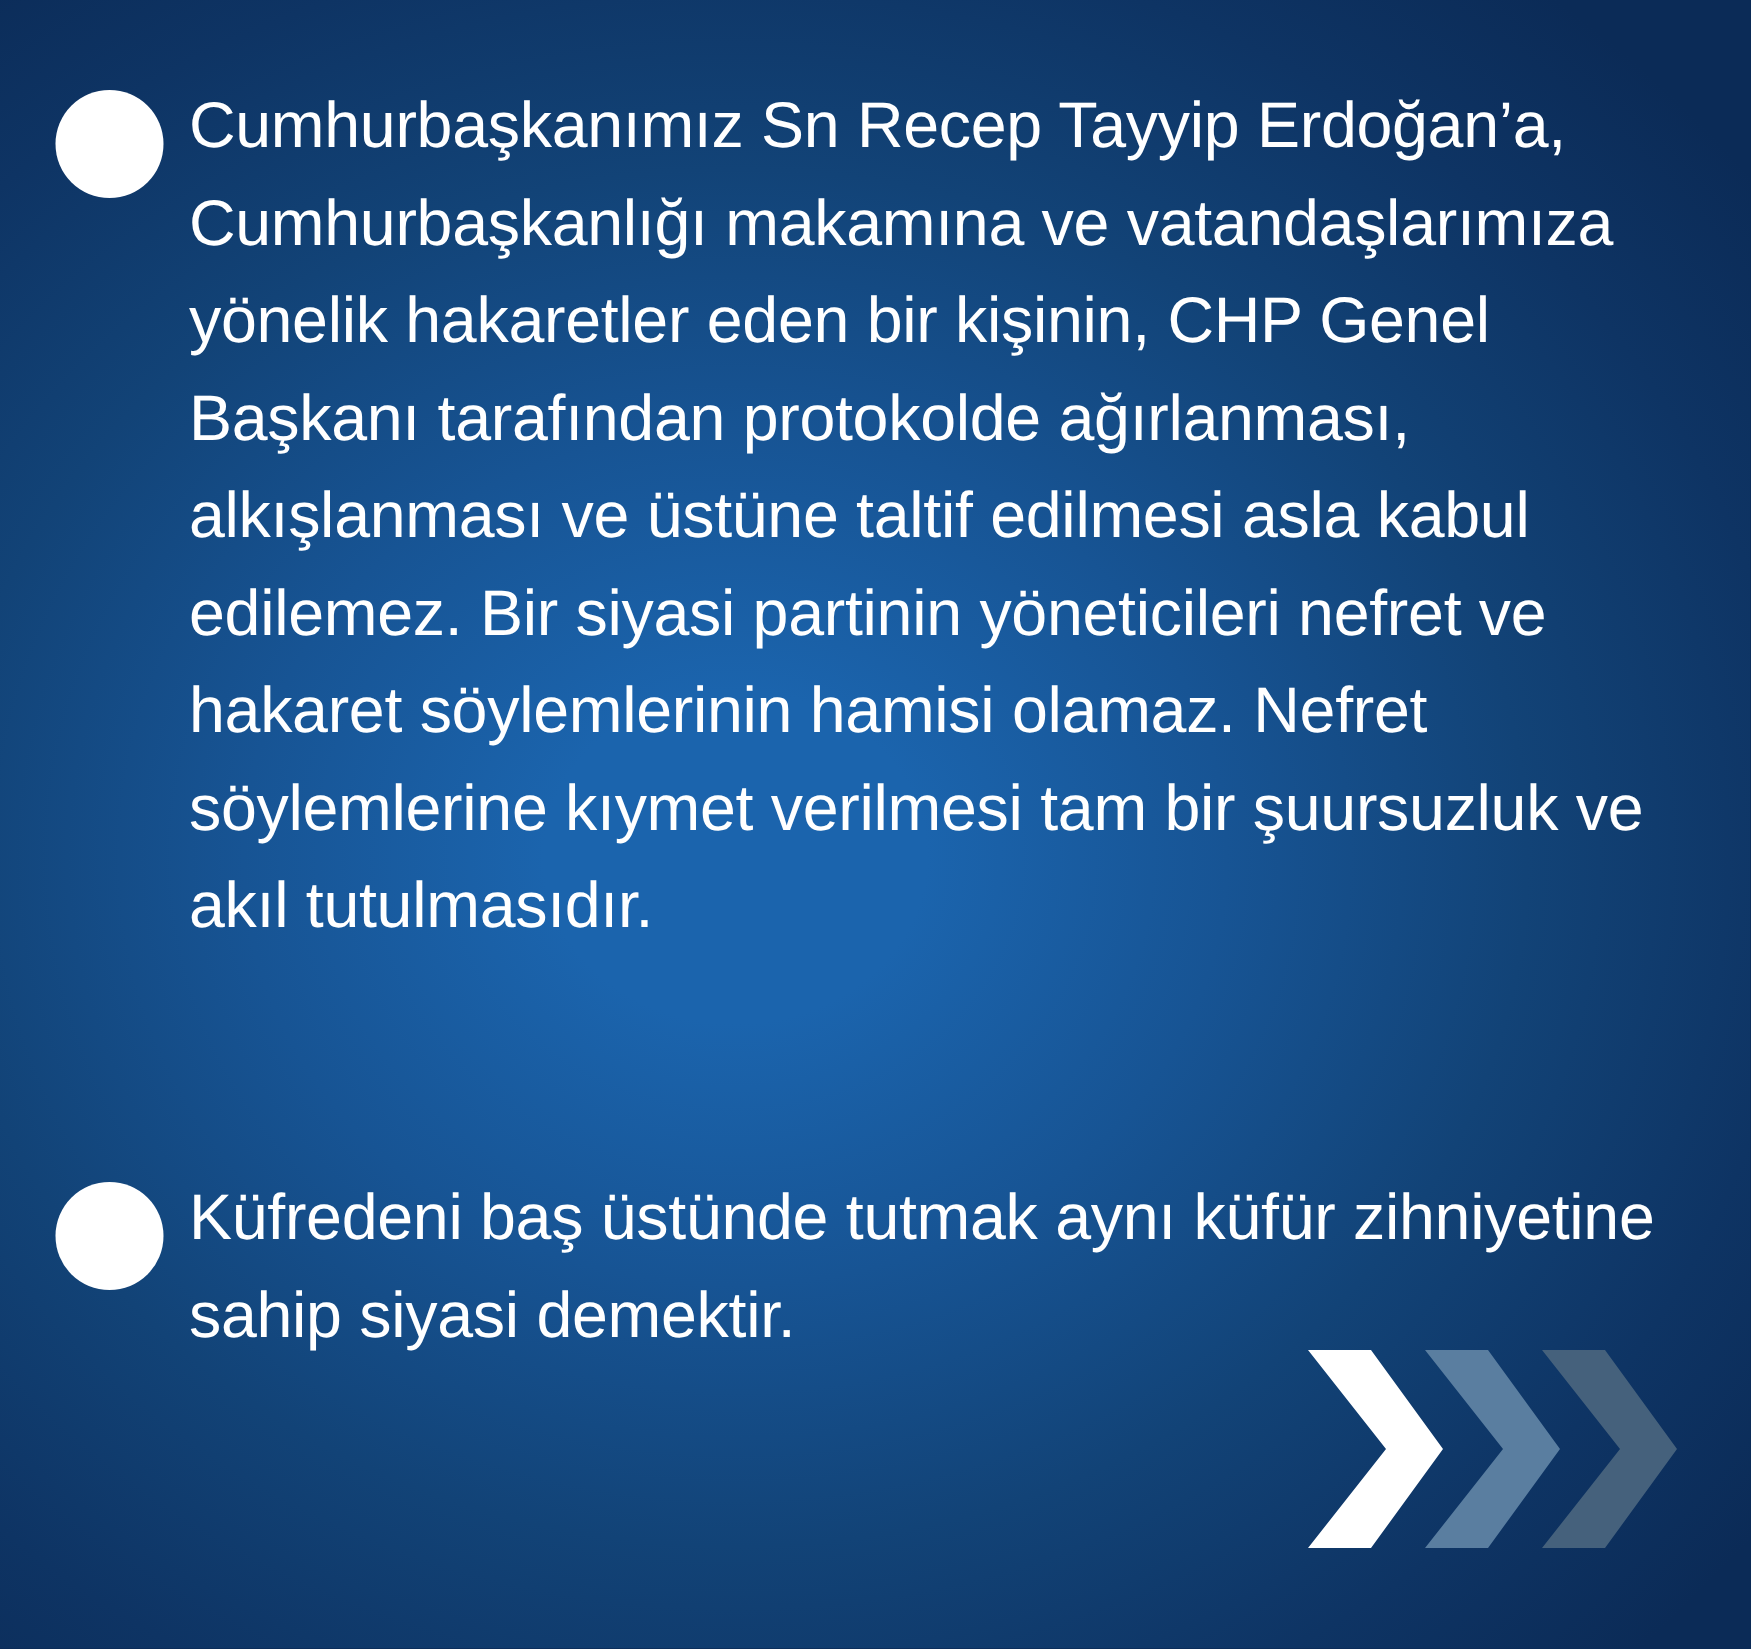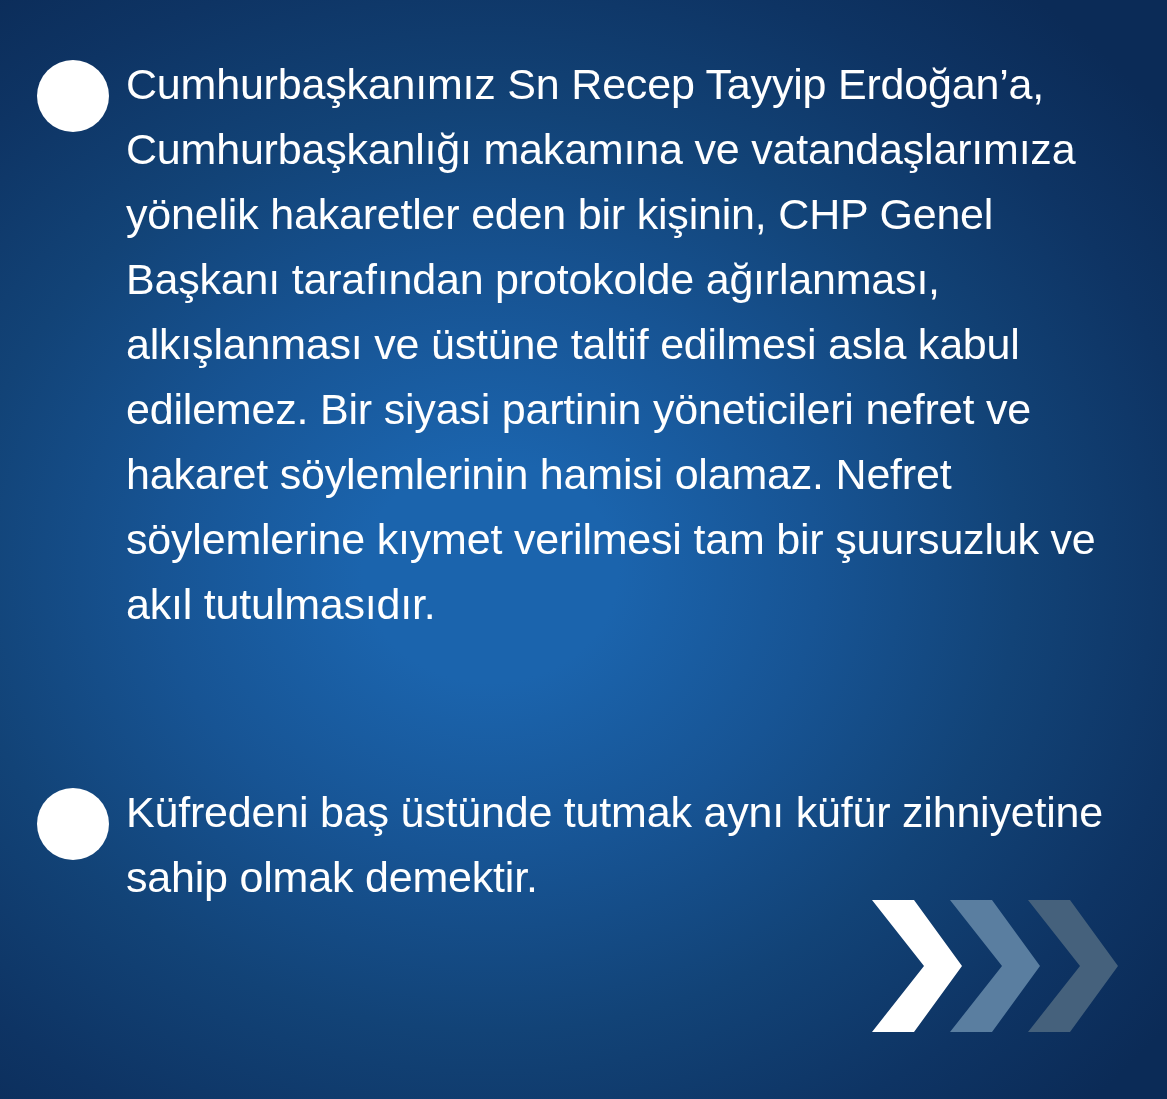--- a/index.html
+++ b/index.html
@@ -98,21 +98,21 @@
 <div class="slide" style="background: radial-gradient(78% 72% at 42% 52%, rgb(27, 100, 173) 0%, rgb(27, 100, 173) 14%, rgb(23, 84, 148) 36%, rgb(18, 67, 119) 58%, rgb(14, 52, 100) 78%, rgb(11, 43, 87) 94%, rgb(11, 43, 87) 100%);">
   <div class="content">
 
     <div class="bullet-block first">
       <div class="bullet-dot" style="background: rgb(255, 255, 255);"></div>
       <div class="bullet-text">Cumhurbaşkanımız Sn Recep Tayyip Erdoğan’a, Cumhurbaşkanlığı makamına ve vatandaşlarımıza  yönelik hakaretler eden bir kişinin, CHP Genel Başkanı tarafından protokolde ağırlanması, alkışlanması ve üstüne taltif edilmesi asla kabul edilemez. Bir siyasi partinin yöneticileri nefret ve hakaret söylemlerinin hamisi olamaz. Nefret söylemlerine kıymet verilmesi tam bir şuursuzluk ve akıl tutulmasıdır.</div>
     </div>
 
     <div class="bullet-block second">
       <div class="bullet-dot" style="background: rgb(255, 255, 255);"></div>
-      <div class="bullet-text">Küfredeni baş üstünde tutmak aynı küfür zihniyetine sahip olmak demektir.</div>
+      <div class="bullet-text">Küfredeni baş üstünde tutmak aynı küfür zihniyetine sahip siyasi demektir.</div>
     </div>
 
     <div class="chevrons">
       <div class="chev chev-1">
         <svg viewBox="0 0 96 132" preserveAspectRatio="none" aria-hidden="true">
           <polygon points="6,0 58,66 6,132 48,132 96,66 48,0" fill="#ffffff"></polygon>
         </svg>
       </div>
       <div class="chev chev-2">
         <svg viewBox="0 0 96 132" preserveAspectRatio="none" aria-hidden="true">

